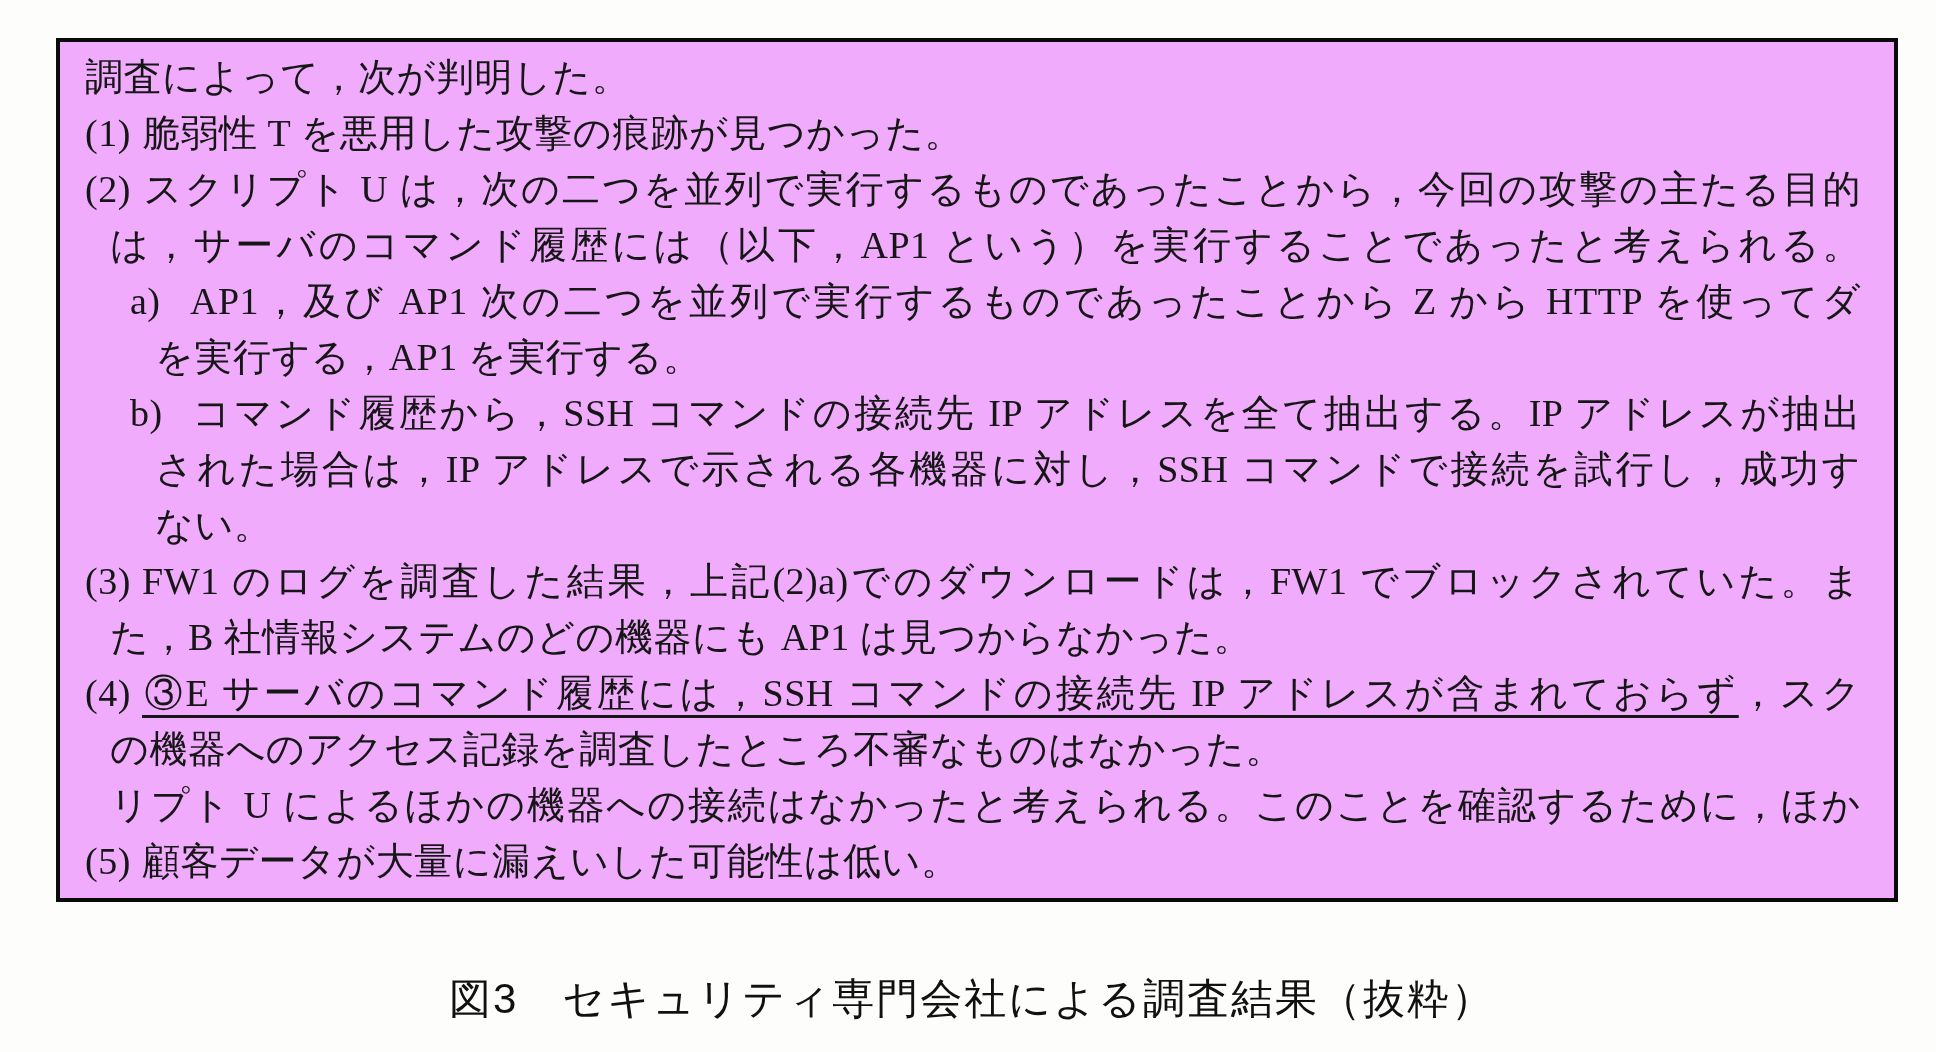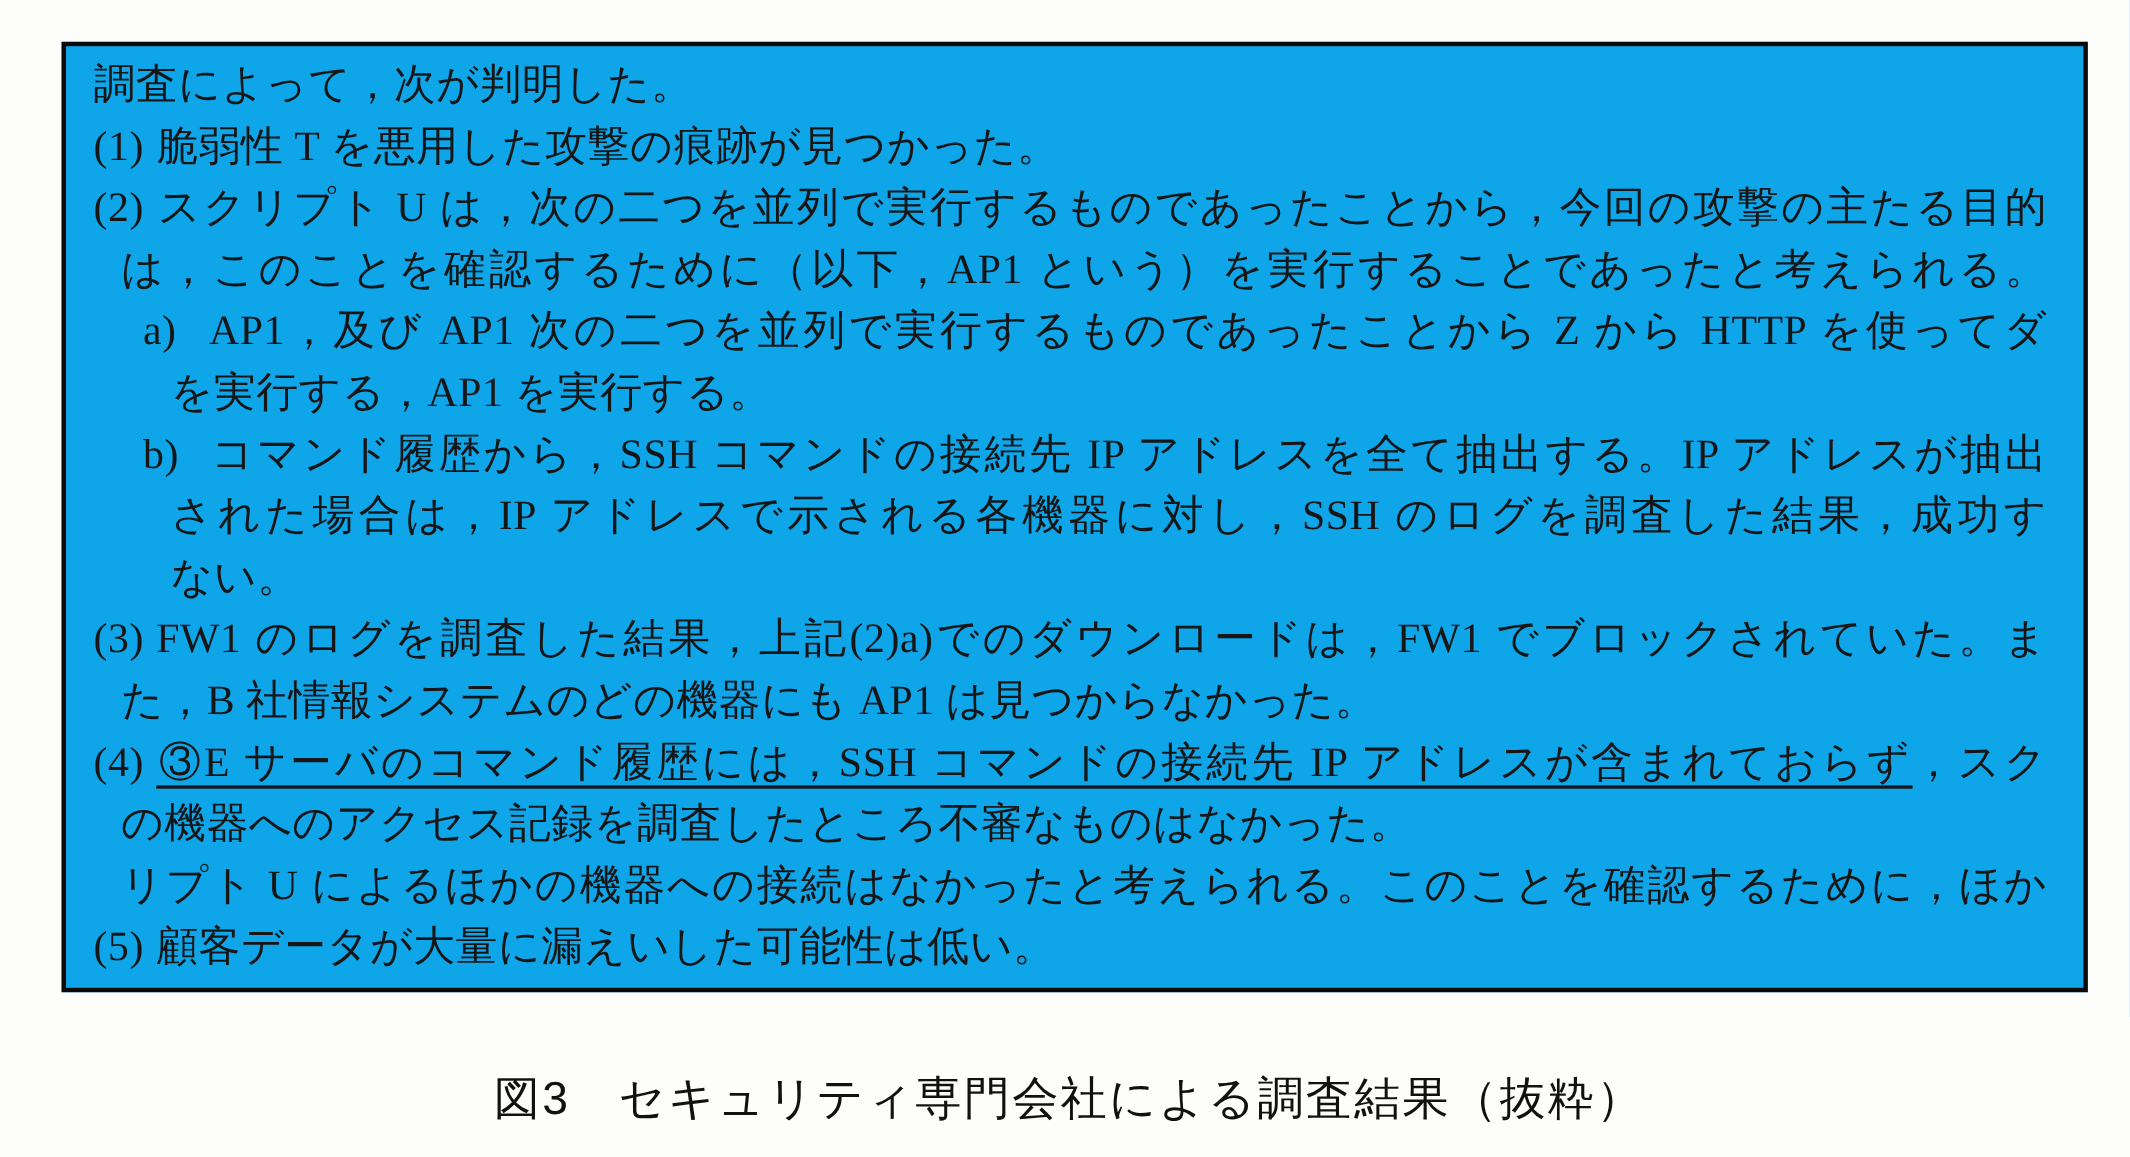--- a/index.html
+++ b/index.html
@@ -17,21 +17,21 @@
     font-family: "Liberation Serif", "DejaVu Serif", serif;
     color: #161616;
   }
   .figure-box {
     position: absolute;
     left: 56px;
     top: 38px;
     width: 1842px;
     box-sizing: border-box;
     border: 4px solid #0a0a0a;
-    background: #0ea5e9;
+    background: #f0abfc;
     padding: 7px 33px 9px 25px;
   }
   .tline {
     font-size: 38px;
     line-height: 56px;
     white-space: nowrap;
     letter-spacing: 0.5px;
   }
   .tline.fill {
     white-space: normal;
@@ -71,25 +71,25 @@
 </head>
 <body>
 
 <div class="page">
 
   <div class="figure-box" id="figure-box">
 
   <div class="tline plain"><span>調査によって，次が判明した。</span></div>
       <div class="tline item"><span class="marker">(1)</span><span>脆弱性 T を悪用した攻撃の痕跡が見つかった。</span></div>
       <div class="tline item fill"><span class="marker">(2)</span><span>スクリプト U は，次の二つを並列で実行するものであったことから，今回の攻撃の主たる目的</span></div>
-      <div class="tline cont1 fill"><span>は，このことを確認するために（以下，AP1 という）を実行することであったと考えられる。</span></div>
+      <div class="tline cont1 fill"><span>は，サーバのコマンド履歴には（以下，AP1 という）を実行することであったと考えられる。</span></div>
       <div class="tline sub fill"><span class="marker">a)</span><span>AP1，及び AP1 次の二つを並列で実行するものであったことから Z から HTTP を使ってダ</span></div>
       <div class="tline cont2"><span>を実行する，AP1 を実行する。</span></div>
       <div class="tline sub fill"><span class="marker">b)</span><span>コマンド履歴から，SSH コマンドの接続先 IP アドレスを全て抽出する。IP アドレスが抽出</span></div>
-      <div class="tline cont2 fill"><span>された場合は，IP アドレスで示される各機器に対し，SSH のログを調査した結果，成功す</span></div>
+      <div class="tline cont2 fill"><span>された場合は，IP アドレスで示される各機器に対し，SSH コマンドで接続を試行し，成功す</span></div>
       <div class="tline cont2"><span>ない。</span></div>
       <div class="tline item fill"><span class="marker">(3)</span><span>FW1 のログを調査した結果，上記(2)a)でのダウンロードは，FW1 でブロックされていた。ま</span></div>
       <div class="tline cont1"><span>た，B 社情報システムのどの機器にも AP1 は見つからなかった。</span></div>
       <div class="tline item fill"><span class="marker">(4)</span><span class="useg">③E サーバのコマンド履歴には，SSH コマンドの接続先 IP アドレスが含まれておらず</span><span>，スク</span></div>
       <div class="tline cont1"><span>の機器へのアクセス記録を調査したところ不審なものはなかった。</span></div>
       <div class="tline cont1 fill"><span>リプト U によるほかの機器への接続はなかったと考えられる。このことを確認するために，ほか</span></div>
       <div class="tline item"><span class="marker">(5)</span><span>顧客データが大量に漏えいした可能性は低い。</span></div>
     </div>
 
   <div class="caption">図3　セキュリティ専門会社による調査結果（抜粋）</div>

